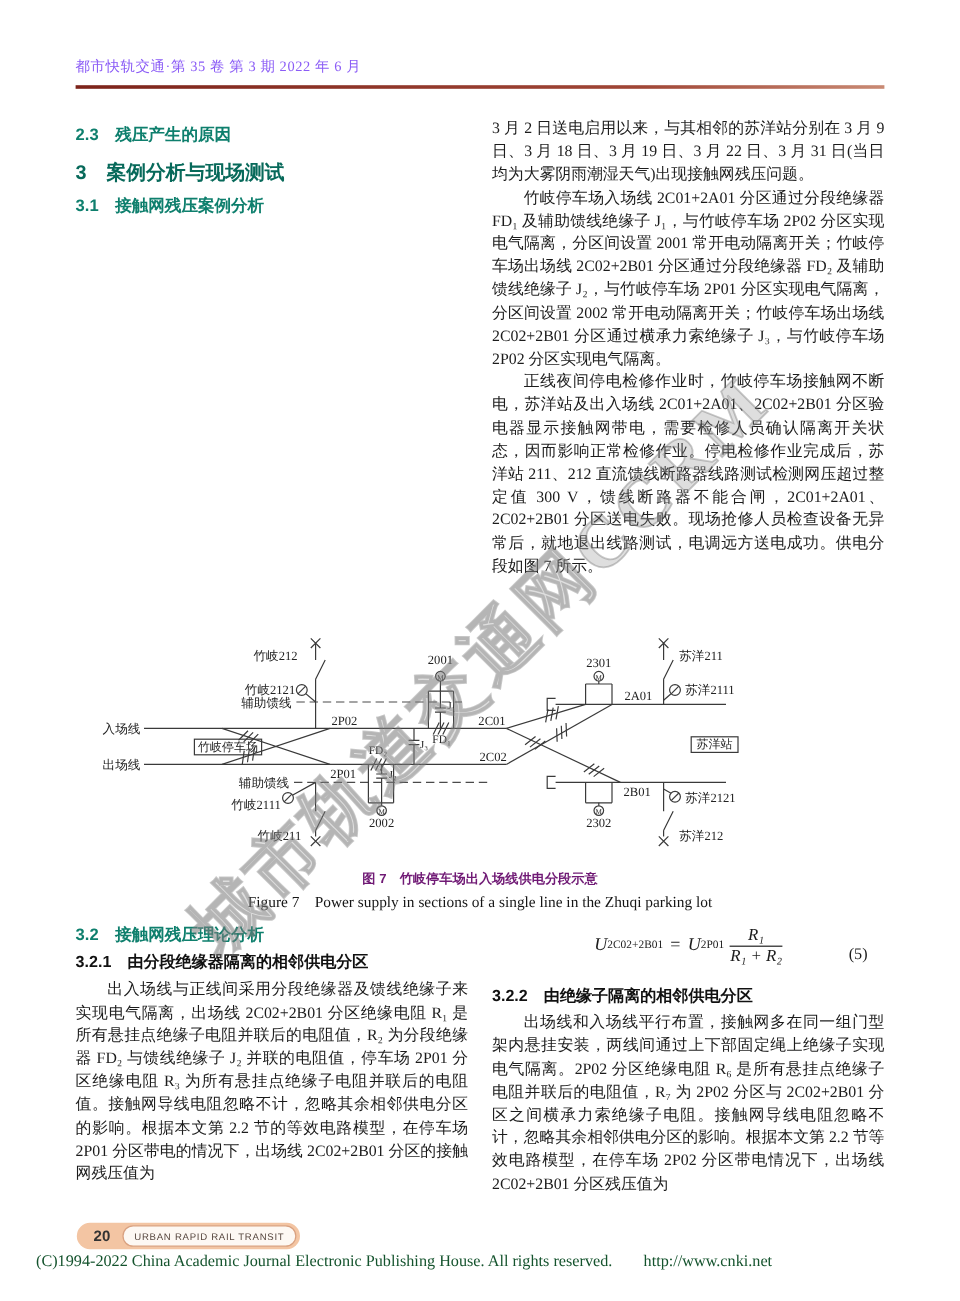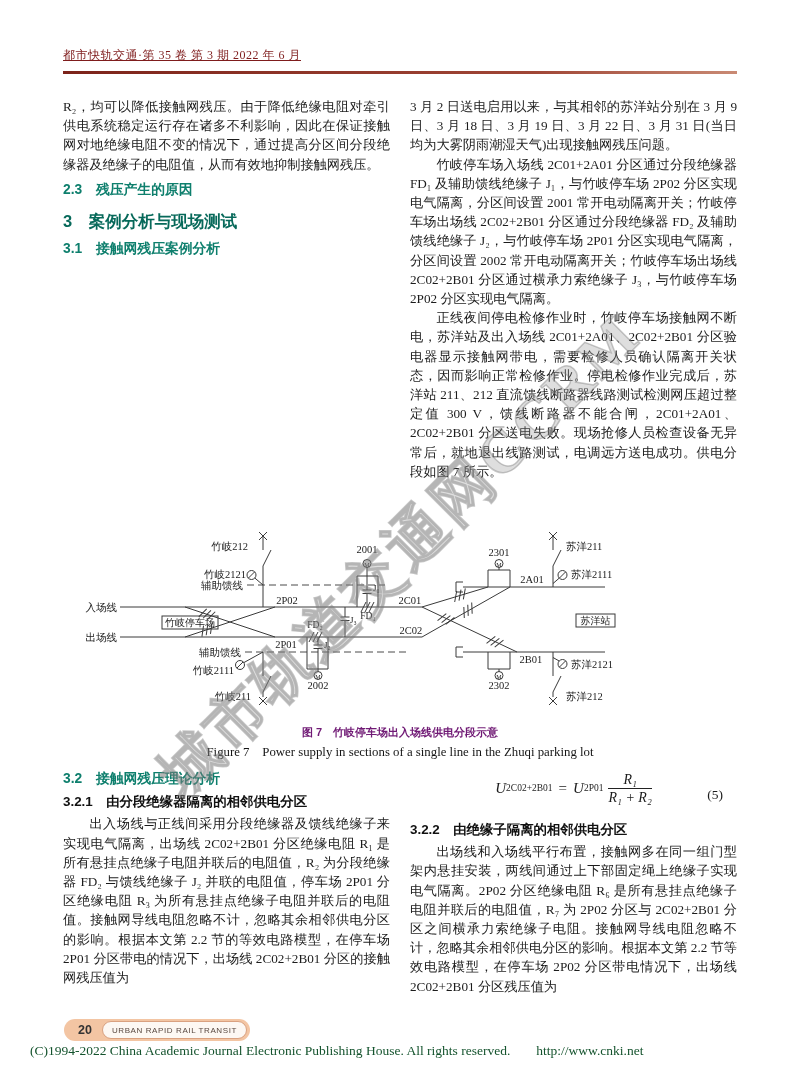--- a/index.html
+++ b/index.html
@@ -1,20 +1,20 @@
 <!DOCTYPE html>
 <html><head>
 <meta charset="utf-8">
 <style>
   html,body{margin:0;padding:0;}
   .page{position:relative;width:800px;height:1084px;background:#ffffff;overflow:hidden;
         font-family:"Liberation Serif","DejaVu Serif",serif;color:#1c1c1c;}
 
   
-  .journal-line{position:absolute;left:63px;top:47px;font-size:12px;color:#7f1d1d;letter-spacing:.5px;text-decoration:underline;}
+  .journal-line{position:absolute;left:63px;top:47px;font-size:12px;color:#8b5cf6;letter-spacing:.5px;}
   .header-rule{position:absolute;left:63px;top:71px;width:674px;height:3px;
                background:linear-gradient(to right,#7c231a,#a04636 70%,#c98a74);}
 
   
   .col{position:absolute;width:327px;font-size:13.2px;line-height:19.2px;text-align:justify;}
   #col-l1{left:63px;top:97px;}  #col-r1{left:410px;top:97px;}
   #col-l2{left:63px;top:763px;} #col-r2{left:410px;top:763px;}
   p.body{margin:0;text-indent:2em;}
   p.cont{text-indent:0;}
   .h-sub{font-family:"Liberation Sans",sans-serif;font-weight:700;color:#0e7f6d;
@@ -62,21 +62,20 @@
 <body>
 
 <div class="page">
 
   <div class="journal-line">都市快轨交通·第 35 卷  第 3 期  2022 年 6 月</div>
   <div class="header-rule"></div>
 
   <div class="watermark">城市轨道交通网CCRM</div>
 
   <div class="col" id="col-l1">
-    <p class="body cont">R₂，均可以降低接触网残压。由于降低绝缘电阻对牵引供电系统稳定运行存在诸多不利影响，因此在保证接触网对地绝缘电阻不变的情况下，通过提高分区间分段绝缘器及绝缘子的电阻值，从而有效地抑制接触网残压。</p>
     <p class="h-sub">2.3　残压产生的原因</p>
     <p class="h-main">3　案例分析与现场测试</p>
     <p class="h-sub">3.1　接触网残压案例分析</p>
   </div>
 
   <div class="col" id="col-r1">
     <p class="body cont">3 月 2 日送电启用以来，与其相邻的苏洋站分别在 3 月 9 日、3 月 18 日、3 月 19 日、3 月 22 日、3 月 31 日(当日均为大雾阴雨潮湿天气)出现接触网残压问题。</p>
     <p class="body">竹岐停车场入场线 2C01+2A01 分区通过分段绝缘器 FD₁ 及辅助馈线绝缘子 J₁，与竹岐停车场 2P02 分区实现电气隔离，分区间设置 2001 常开电动隔离开关；竹岐停车场出场线 2C02+2B01 分区通过分段绝缘器 FD₂ 及辅助馈线绝缘子 J₂，与竹岐停车场 2P01 分区实现电气隔离，分区间设置 2002 常开电动隔离开关；竹岐停车场出场线 2C02+2B01 分区通过横承力索绝缘子 J₃，与竹岐停车场 2P02 分区实现电气隔离。</p>
     <p class="body">正线夜间停电检修作业时，竹岐停车场接触网不断电，苏洋站及出入场线 2C01+2A01、2C02+2B01 分区验电器显示接触网带电，需要检修人员确认隔离开关状态，因而影响正常检修作业。停电检修作业完成后，苏洋站 211、212 直流馈线断路器线路测试检测网压超过整定值 300 V，馈线断路器不能合闸，2C01+2A01、2C02+2B01 分区送电失败。现场抢修人员检查设备无异常后，就地退出线路测试，电调远方送电成功。供电分段如图 7 所示。</p>
   </div>

